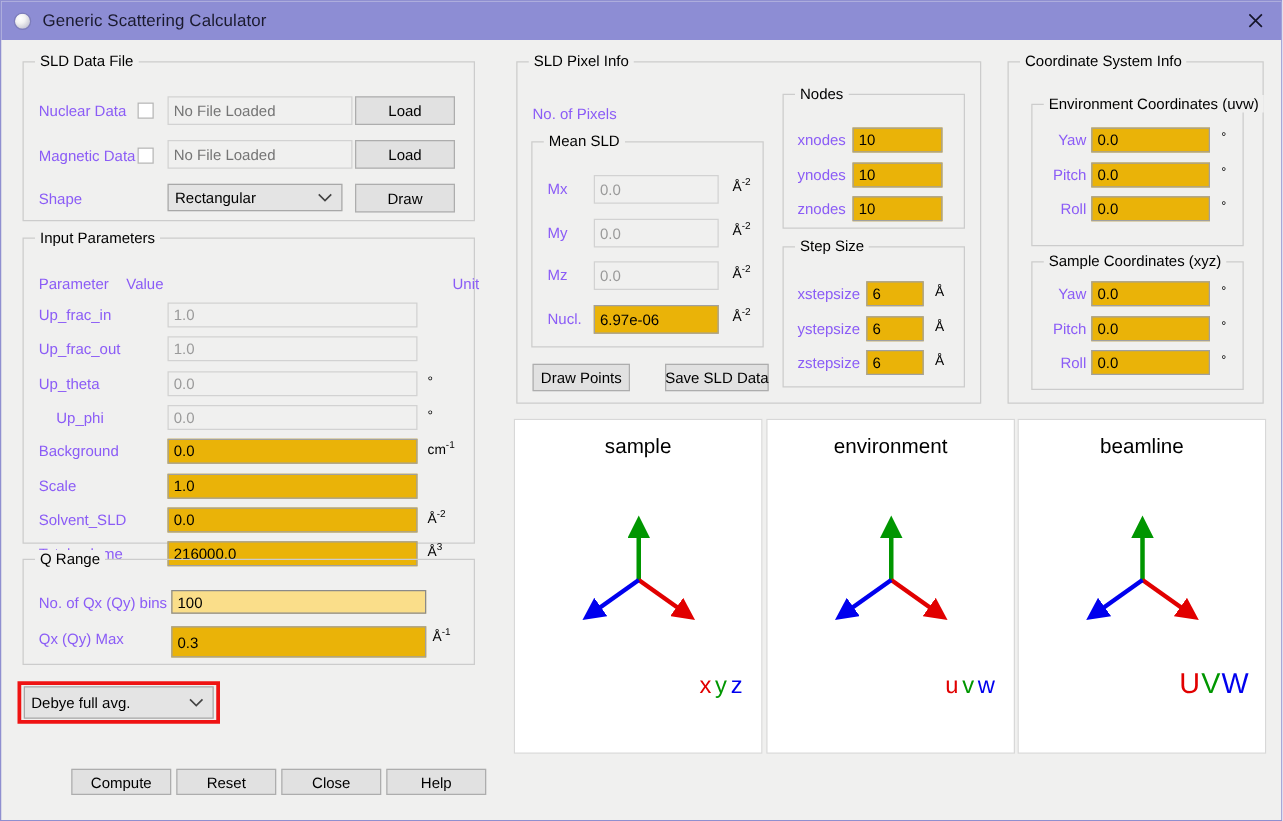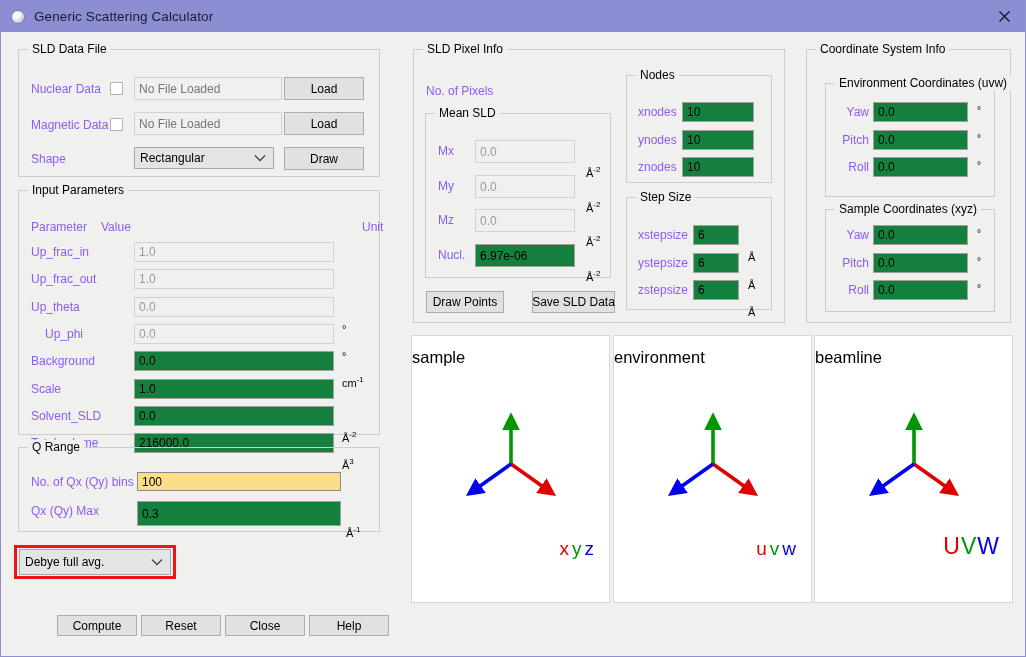--- a/index.html
+++ b/index.html
@@ -65,21 +65,21 @@
     position: absolute;
     font-size: 12px;
     color: #8b5cf6;
     white-space: nowrap;
   }
 
   
   .fld {
     position: absolute;
     border: 1px solid #a0a0a0;
-    background: #15803d;
+    background: #eab308;
     font-family: "Liberation Sans", sans-serif;
     font-size: 12px;
     color: #000;
     padding: 0 4px;
     line-height: normal;
     outline: none;
   }
   .fld.disabled {
     border: 1px solid #d2d2d2;
     background: #f0f0ef;
@@ -126,34 +126,33 @@
     border: 1px solid #b4b4b4;
     background: #ffffff;
     cursor: pointer;
   }
 
   
   .unit {
     position: absolute;
     font-size: 11px; color: #000;
     white-space: nowrap;
-    margin-top: 23px;
   }
   .unit sup { font-size: 8px; vertical-align: super; line-height: 0; }
   .deg { position: absolute; font-size: 10px; color:#000; }
 
   
   .axpanel {
     position: absolute;
     background: #ffffff;
     border: 1px solid #d8d8d8;
   }
   .axpanel .ax-title {
     position: absolute; top: 12px; left: 0; width: 100%;
-    text-align: left;
+    text-align: center;
     font-size: 16.5px;
     color: #000;
   }
   .axpanel svg.gizmo { position: absolute; left: 50%; top: 76px; transform: translateX(-50%); }
   .axlegend {
     position: absolute;
     right: 12px; bottom: 42px;
     font-size: 19px;
     letter-spacing: 3px;
     white-space: nowrap;

